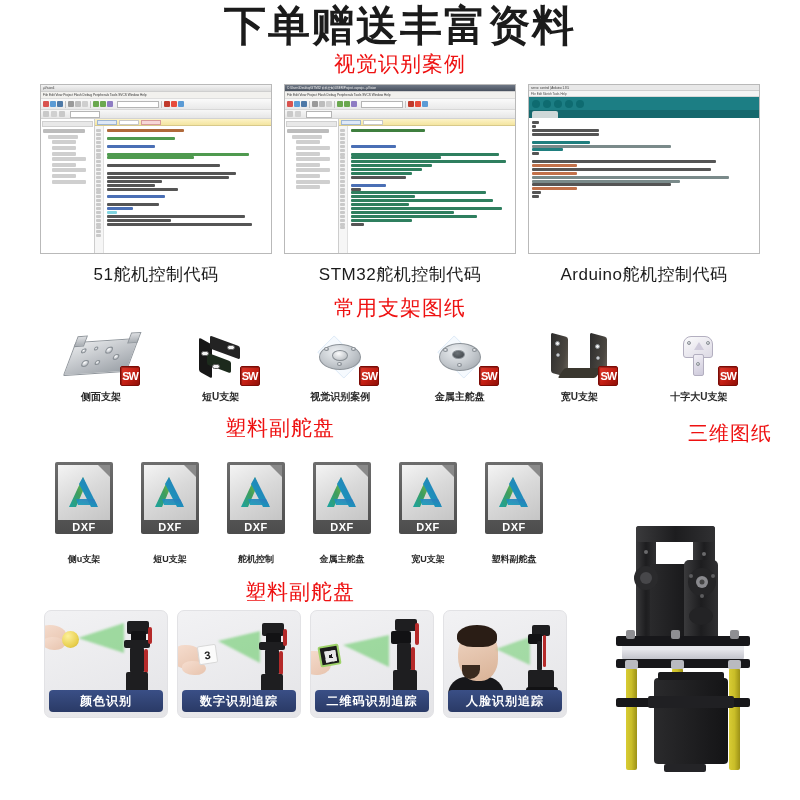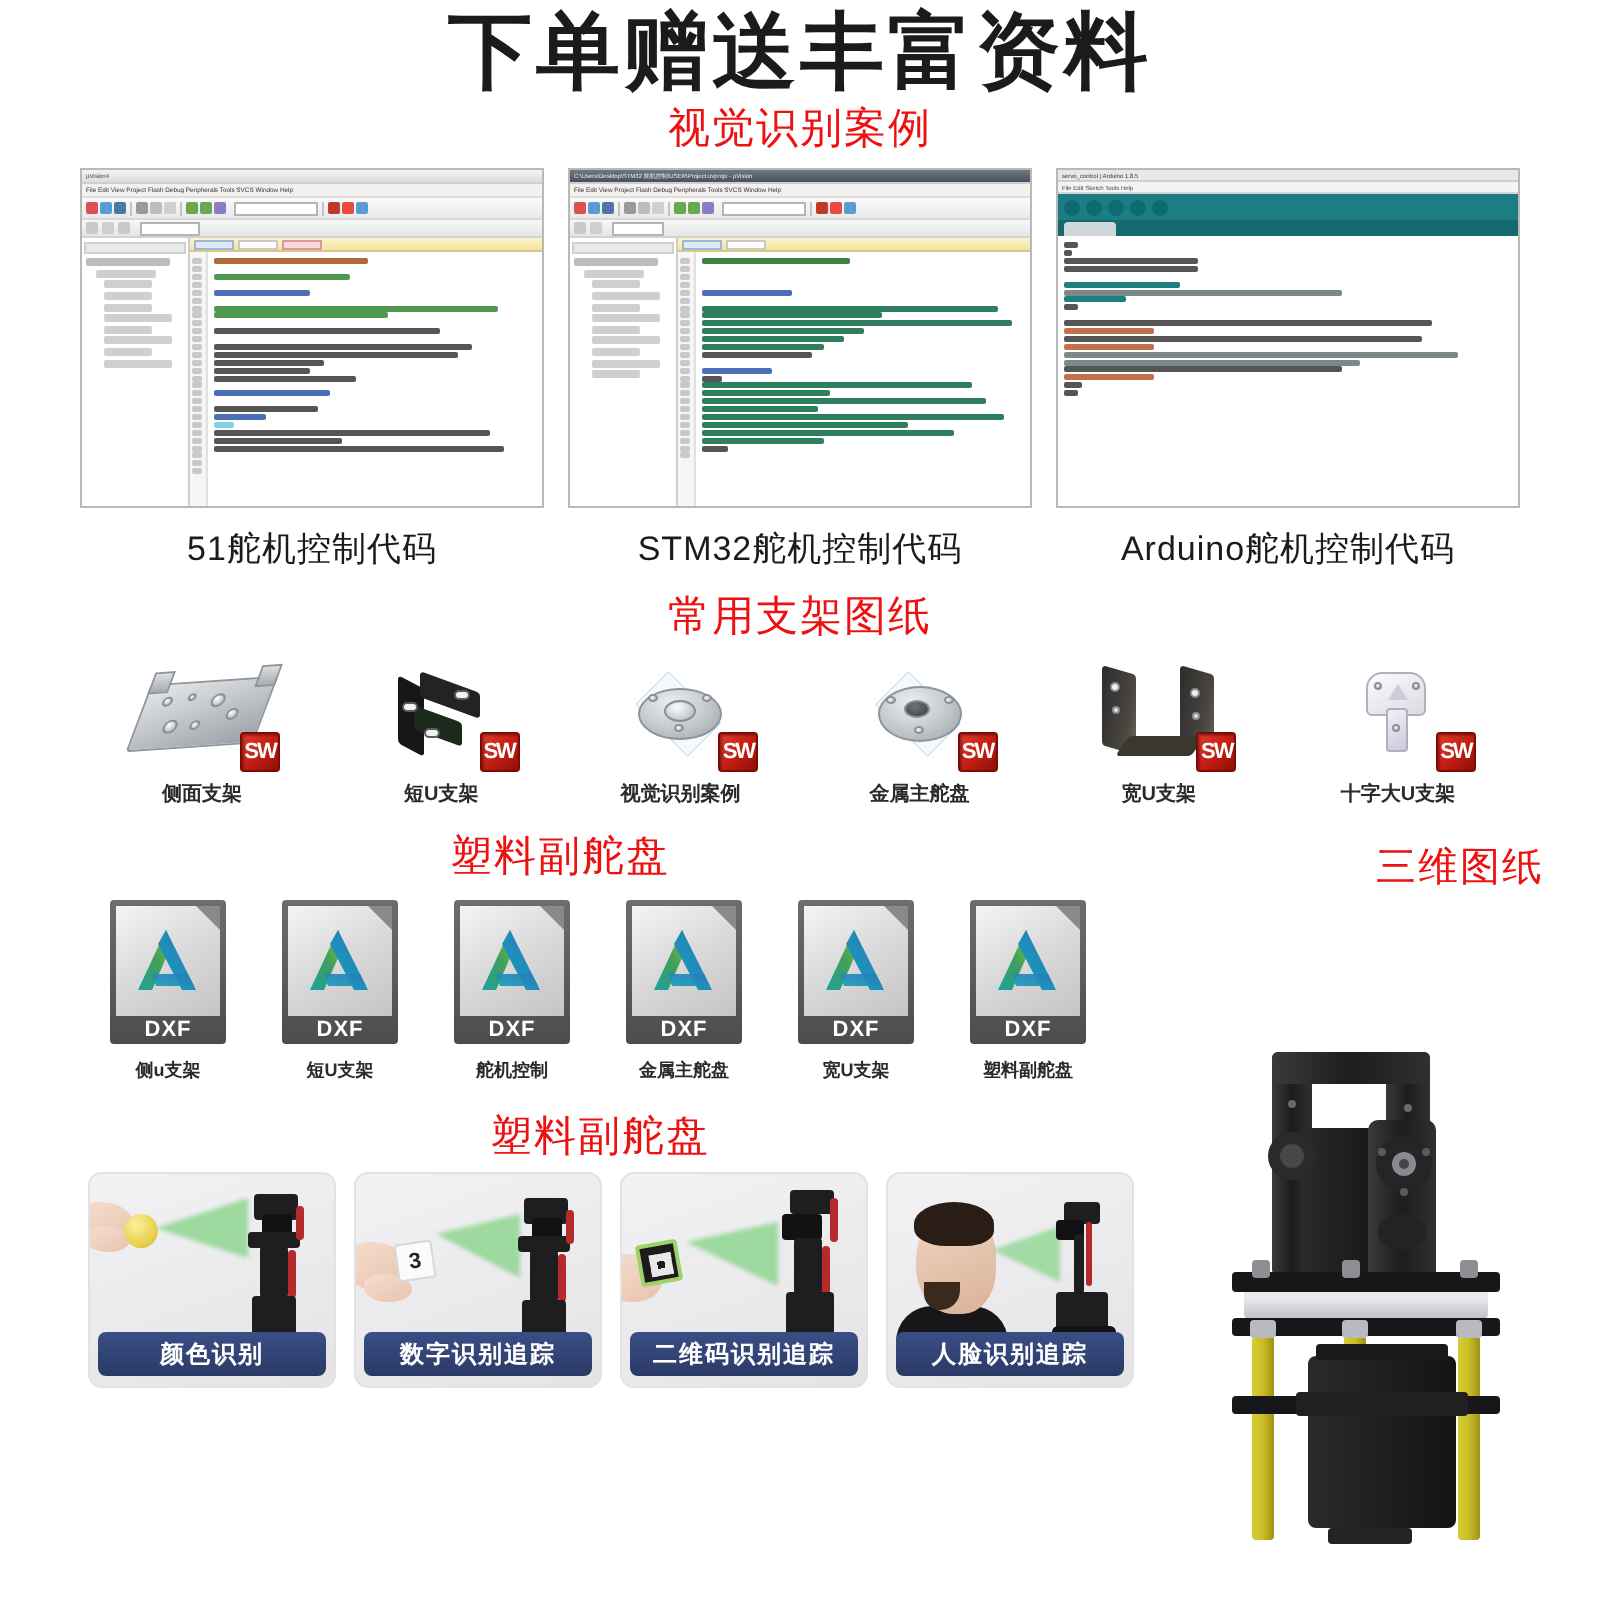--- a/index.html
+++ b/index.html
@@ -301,21 +301,21 @@
   }
 
   
   .dxf-wrap { position: relative; }
   .dxf-row {
     display: flex; gap: 14px;
     padding: 4px 0 0 48px;
   }
   .dxf-cell { width: 72px; text-align: center; }
   .dxf-icon {
-    width: 58px; height: 72px; margin: 4px auto;
+    width: 58px; height: 72px; margin: 16px auto;
     position: relative;
     background: linear-gradient(#6d6d6d,#4c4c4c);
     border-radius: 2px;
     padding: 3px;
   }
   .dxf-inner {
     width: 100%; height: 55px;
     background: linear-gradient(150deg,#f4f4f4 0%, #d9d9d9 50%, #c5c5c5 100%);
     position: relative; overflow: hidden;
   }

